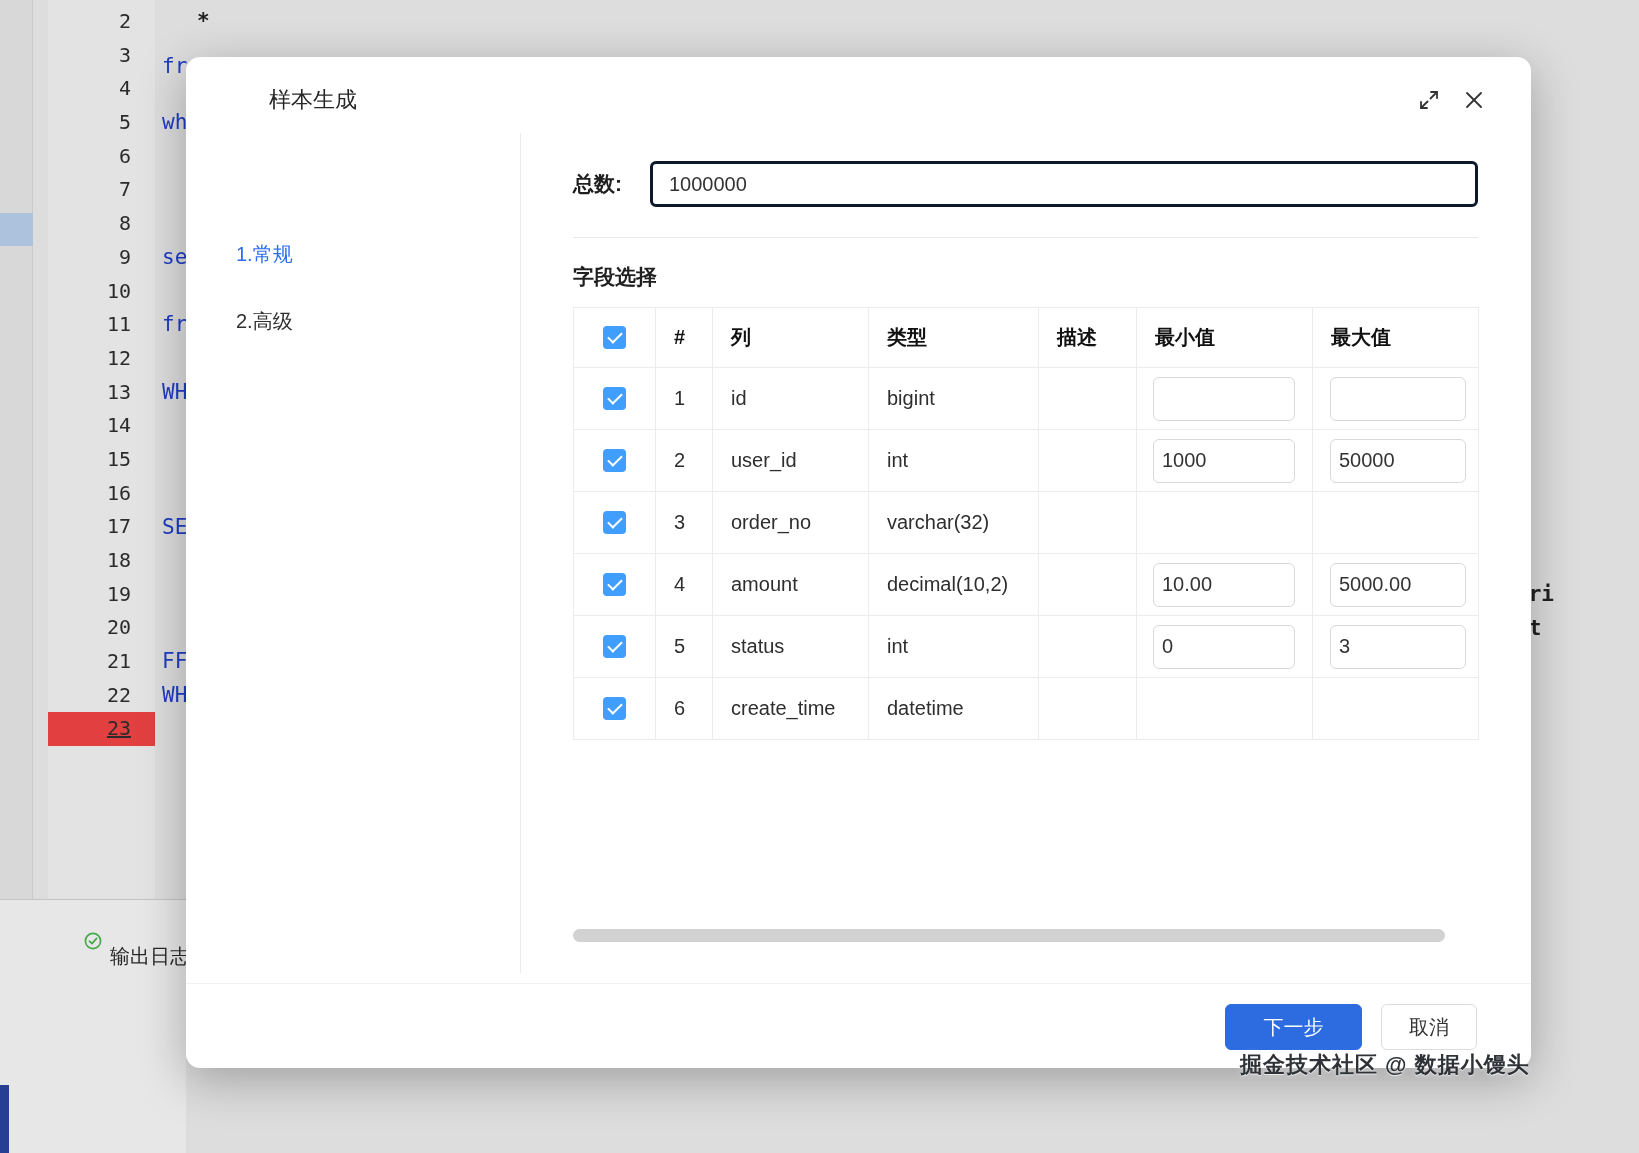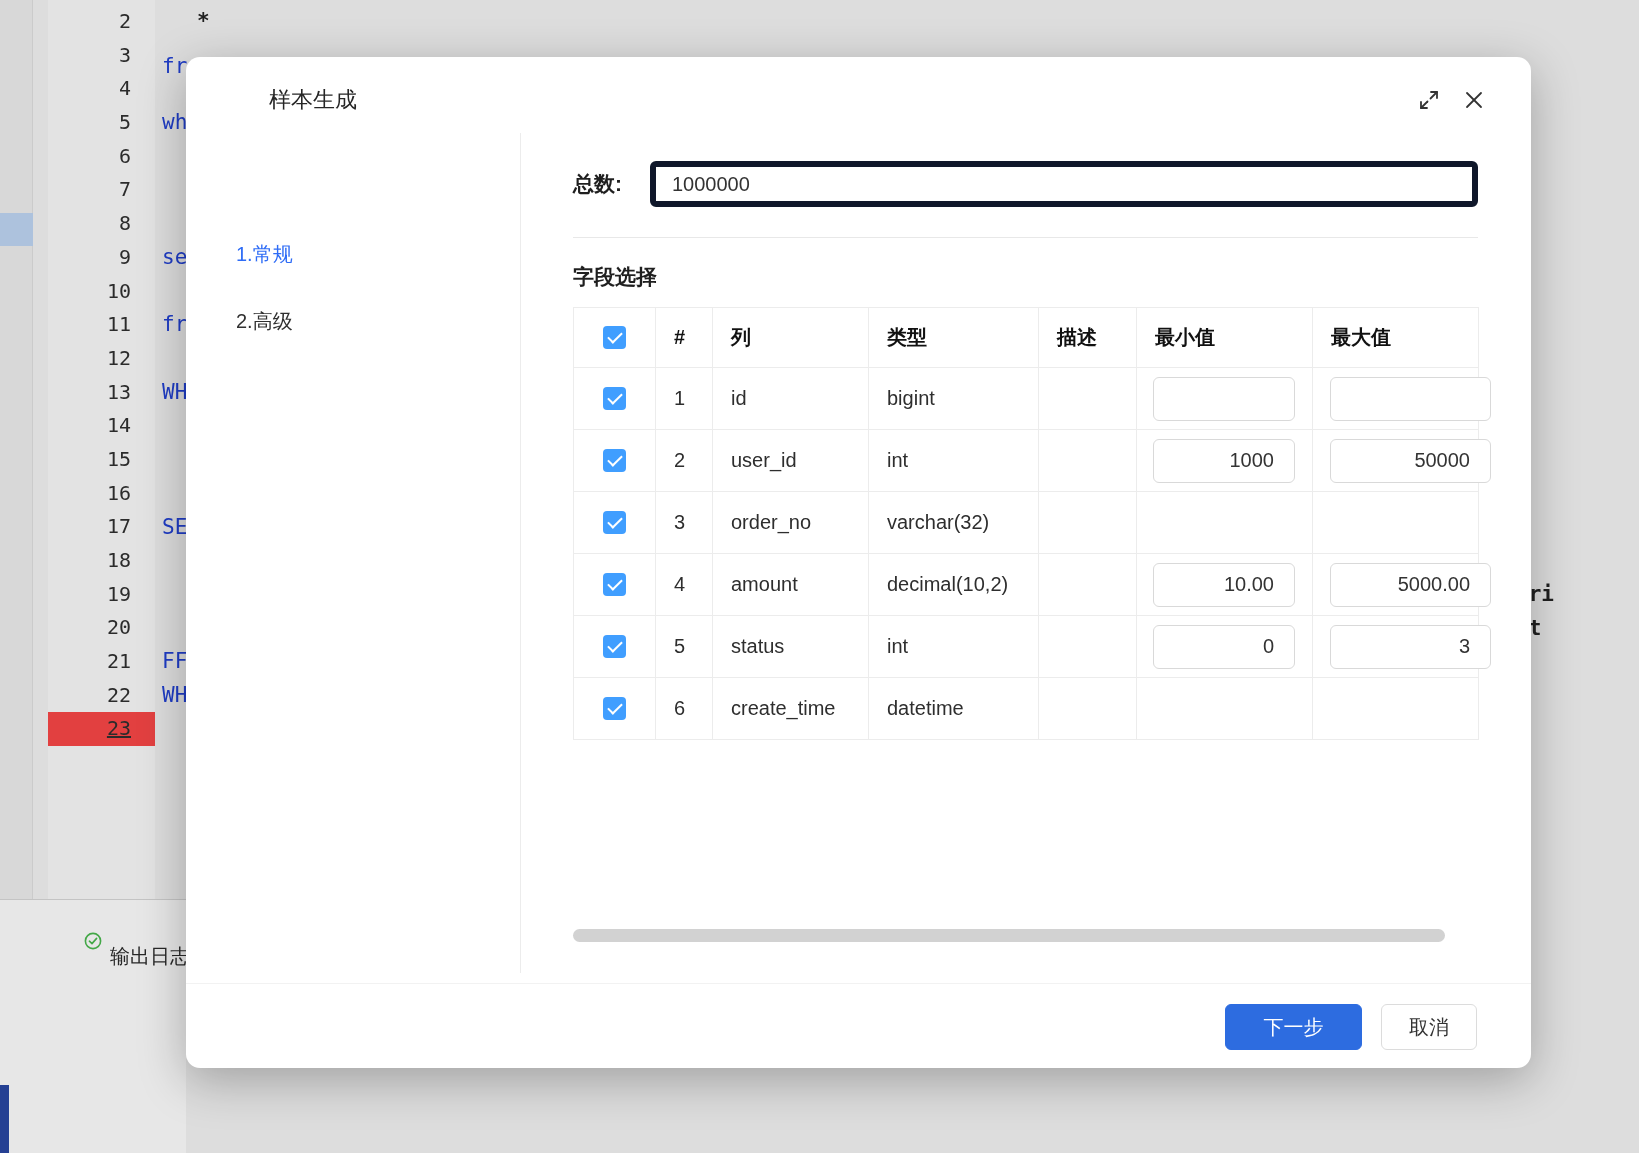--- a/index.html
+++ b/index.html
@@ -34,39 +34,39 @@
   .expand-btn { left:1230px; top:30px; }
   .close-btn { left:1275px; top:30px; }
   .modal-side { position:absolute; left:0; top:76px; width:335px; height:840px; border-right:1px solid #ececec; }
   .step { position:absolute; left:50px; font-size:20px; color:#303030; cursor:pointer; }
   .step.active { color:#2e6cf6; }
   .step-1 { top:108px; }
   .step-2 { top:175px; }
   .modal-footer { position:absolute; left:0; top:926px; width:1345px; height:85px; border-top:1px solid #f2f2f2; }
 
   .total-label { position:absolute; left:387px; top:113px; font-size:21px; font-weight:700; color:#1f1f1f; }
-  .total-input { position:absolute; left:464px; top:104px; width:828px; height:46px; border:6px solid #0f172a;
+  .total-input { position:absolute; left:464px; top:104px; width:828px; height:46px; border:3px solid #0f172a;
                  border-radius:6px; font-size:20px; color:#333; padding:0 16px; background:#fff; outline:none;
                  font-family:"Liberation Sans", sans-serif; }
   .section-divider { position:absolute; left:387px; top:180px; width:905px; height:1px; background:#e8e8e8; }
   .section-title { position:absolute; left:387px; top:206px; font-size:21px; font-weight:700; color:#1f1f1f; }
 
   .field-table { position:absolute; left:387px; top:250px; width:905px; border-collapse:collapse; table-layout:fixed;
                  font-size:20px; color:#2e2e2e; }
   .field-table th, .field-table td { border:1px solid #ececec; text-align:left; padding:0 0 0 18px; background:#fff; }
   .field-table th { height:60px; font-weight:700; color:#111; }
   .field-table td { height:62px; }
   .field-table .col-check { padding:0; text-align:center; }
   .checkbox { width:23px; height:23px; border-radius:4px; background:#409eff; position:relative; margin:0 auto; cursor:pointer; }
   .checkbox::after { content:""; position:absolute; left:8px; top:3px; width:6px; height:12px;
                      border-right:2.5px solid #fff; border-bottom:2.5px solid #fff; transform:rotate(45deg); }
-  .cell-input { height:44px; border:1px solid #d9d9d9; border-radius:6px; font-size:20px; color:#333; padding:0 20px;
-                outline:none; background:#fff; font-family:"Liberation Sans", sans-serif;text-align:right; }
+  .cell-input { height:44px; border:1px solid #d9d9d9; border-radius:6px; font-size:20px; color:#333; padding:0 8px;
+                outline:none; background:#fff; font-family:"Liberation Sans", sans-serif; }
   .cell-input.min { width:142px; margin-left:-1px; }
-  .cell-input.max { width:161px; }
+  .cell-input.max { width:136px; }
   .field-table .col-min, .field-table .col-max { padding-left:17px; }
 
   .h-scrollbar { position:absolute; left:387px; top:872px; width:872px; height:13px; border-radius:7px; background:#d2d2d2; cursor:pointer; }
 
   .btn { position:absolute; top:20px; height:46px; border-radius:6px; font-size:20px; display:flex; align-items:center;
          justify-content:center; cursor:pointer; font-family:"Liberation Sans", sans-serif; }
   .btn-next { left:1039px; width:137px; background:#2d6ce0; color:#fff; border:1px solid #2d6ce0; }
   .btn-cancel { left:1195px; width:96px; background:#fff; color:#333; border:1px solid #dcdcdc; }
 
   .watermark { position:absolute; left:1240px; top:1050px; font-size:22px; font-weight:700; color:#2f3338;
@@ -256,14 +256,15 @@
     </table>
 
     <div class="h-scrollbar"></div>
 
     <div class="modal-footer">
       <div class="btn btn-next">下一步</div>
       <div class="btn btn-cancel">取消</div>
     </div>
   </div>
 
+  <div class="watermark">掘金技术社区 @ 数据小馒头</div>
 
 </div>
 
 </body></html>

